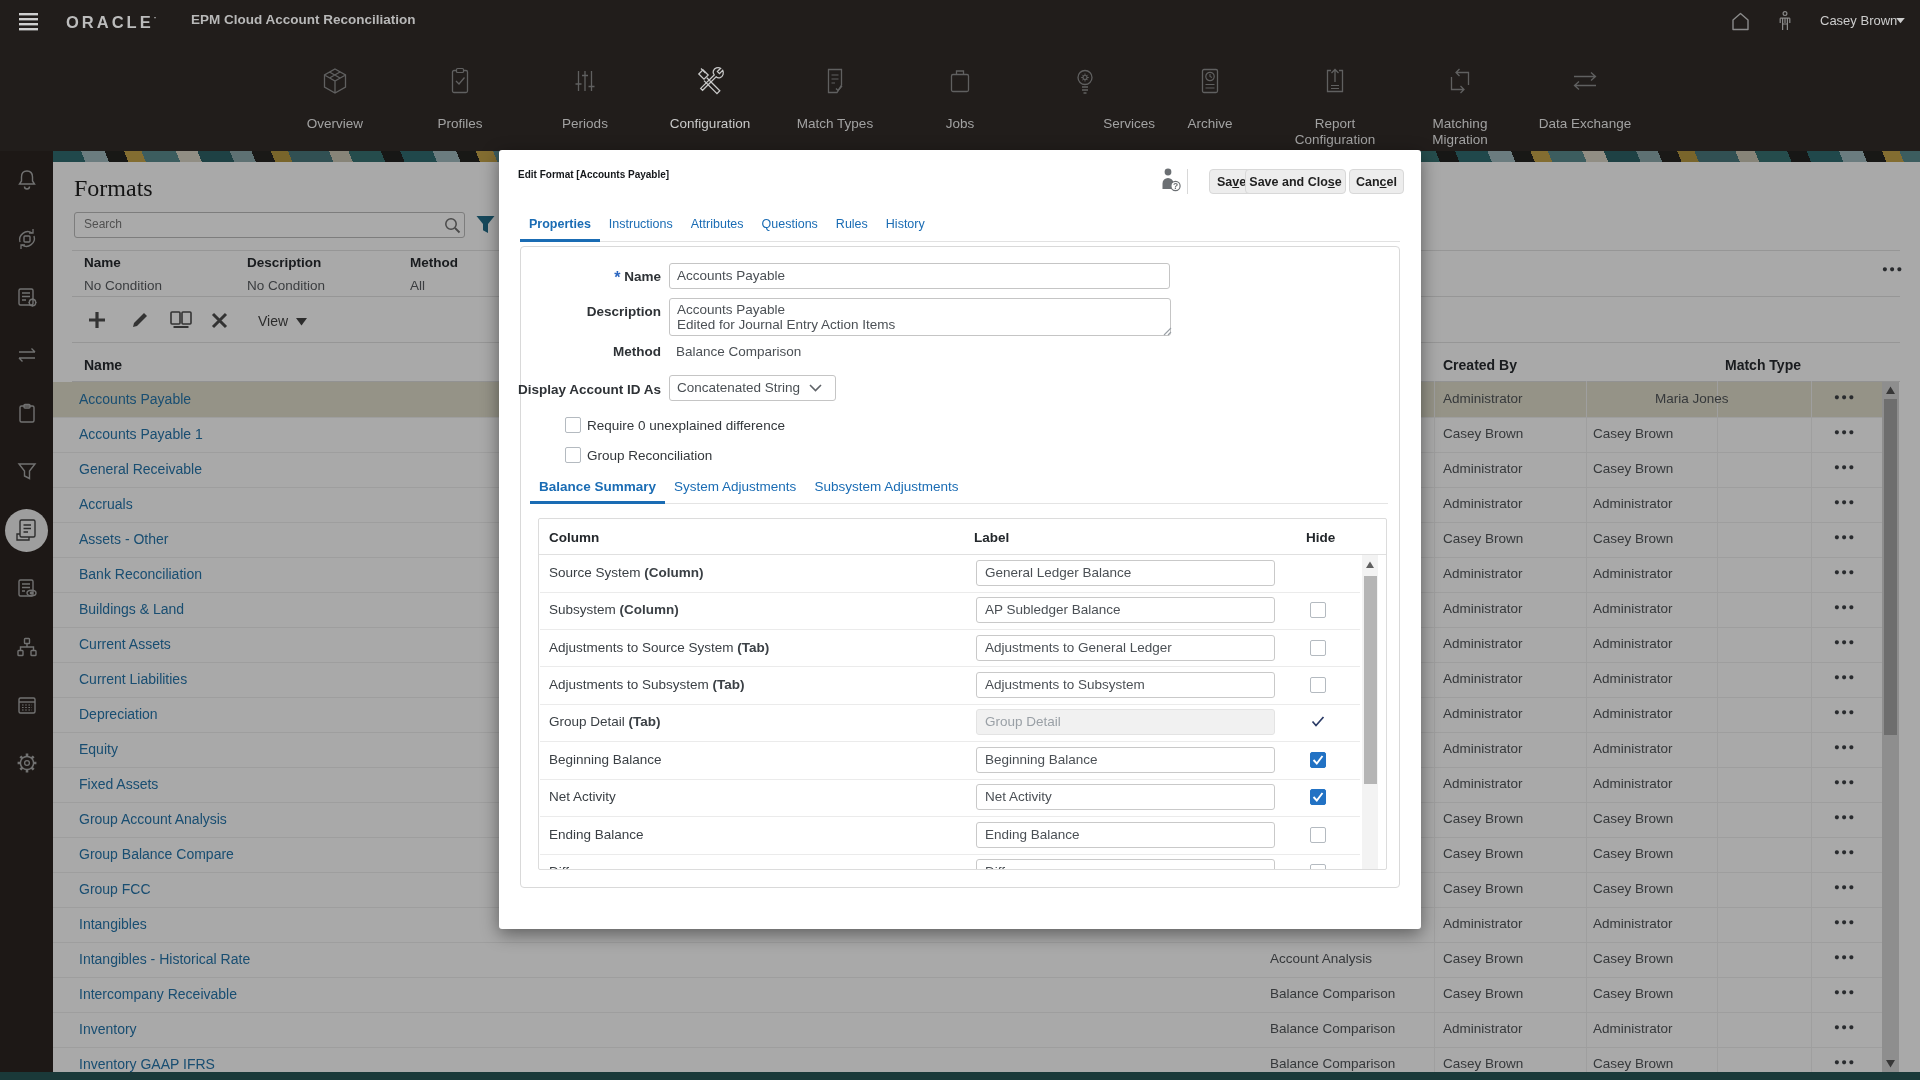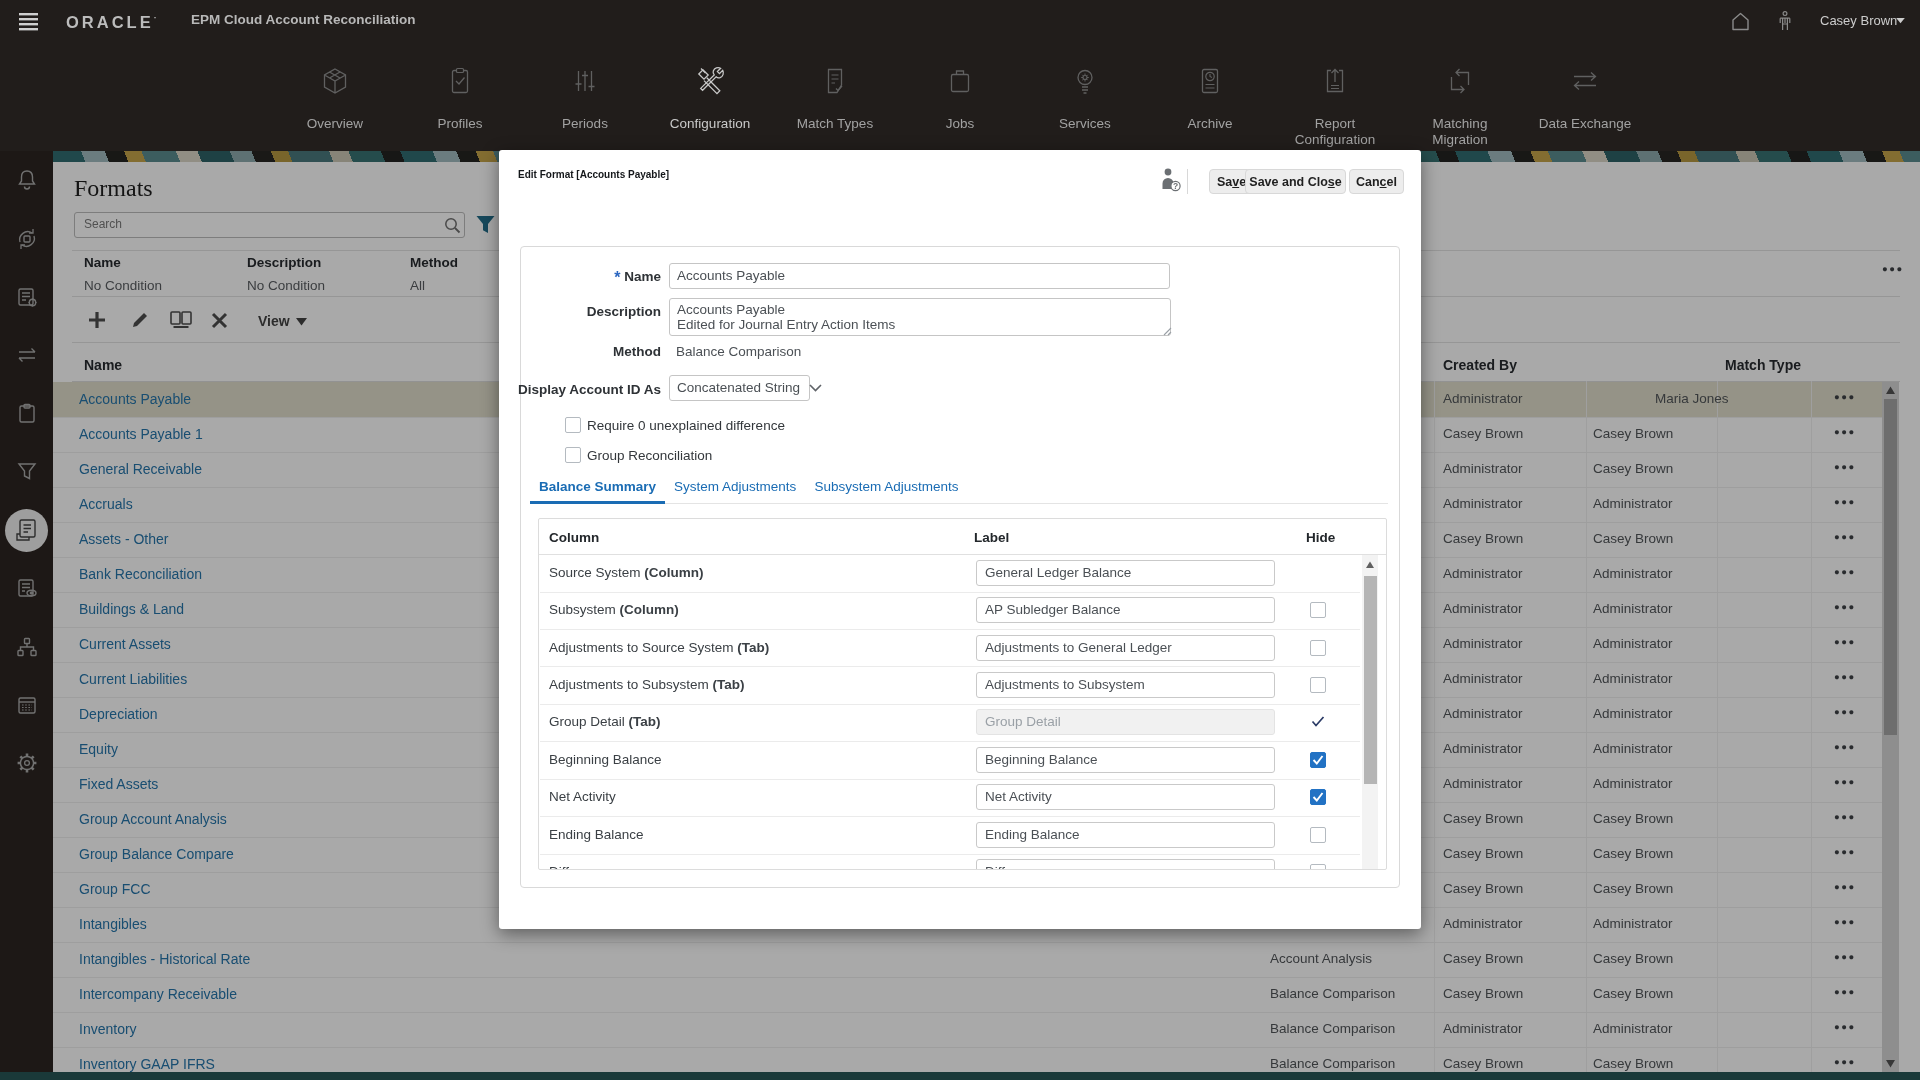--- a/index.html
+++ b/index.html
@@ -99,21 +99,21 @@
       <rect x="7.5" y="9.5" width="17" height="17" rx="1.5" fill="none" stroke="currentColor" stroke-width="1.3"></rect>
       <path d="M12.5 9.5 V6 H19.5 V9.5" fill="none" stroke="currentColor" stroke-width="1.3"></path>
     </svg>
   <div class="abs navlabel" style="left:890px;top:116px;width:140px;">Jobs</div>
   <svg class="abs navico" style="left:1069px;top:65px;" width="32" height="32" viewBox="0 0 32 32">
       <circle cx="16" cy="12.5" r="7" fill="none" stroke="currentColor" stroke-width="1.3"></circle>
       <path d="M13 22 H19 M13 25 H19 M14.5 28 H17.5" stroke="currentColor" stroke-width="1.3"></path>
       <circle cx="16" cy="12.5" r="2" fill="none" stroke="currentColor" stroke-width="1.1"></circle>
       <path d="M16 8.5 V10 M16 15 V16.5 M12.2 12.5 H14 M18 12.5 H19.8 M13.3 9.8 L14.5 11 M17.5 14 L18.7 15.2 M18.7 9.8 L17.5 11 M14.5 14 L13.3 15.2" stroke="currentColor" stroke-width="1"></path>
     </svg>
-  <div class="abs navlabel" style="left:1015px;top:116px;width:140px;">Services</div>
+  <div class="abs navlabel" style="left:1015px;top:116px;width:140px;text-align:right;">Services</div>
   <svg class="abs navico" style="left:1194px;top:65px;" width="32" height="32" viewBox="0 0 32 32">
       <rect x="8.5" y="4.5" width="15" height="23" rx="1.5" fill="none" stroke="currentColor" stroke-width="1.3"></rect>
       <circle cx="16" cy="11.5" r="4.2" fill="none" stroke="currentColor" stroke-width="1.2"></circle>
       <path d="M16 9 V11.5 L18 12.5" fill="none" stroke="currentColor" stroke-width="1.1"></path>
       <path d="M11.5 19.5 H20.5 M11.5 23 H20.5" stroke="currentColor" stroke-width="1.2"></path>
     </svg>
   <div class="abs navlabel" style="left:1140px;top:116px;width:140px;">Archive</div>
   <svg class="abs navico" style="left:1319px;top:65px;" width="32" height="32" viewBox="0 0 32 32">
       <path d="M12 5.5 H8.5 V26.5 H23.5 V5.5 H20" fill="none" stroke="currentColor" stroke-width="1.3"></path>
       <path d="M16 17 V4.5 M12.5 8 L16 4.5 L19.5 8" fill="none" stroke="currentColor" stroke-width="1.3"></path>
@@ -222,21 +222,21 @@
   <svg class="abs" style="left:116px;top:148px;" width="24" height="20" viewBox="0 0 24 20">
       <g fill="none" stroke="#4a4a4a" stroke-width="1.6">
         <rect x="2" y="2" width="9" height="12" rx="1"></rect>
         <rect x="13" y="2" width="9" height="12" rx="1"></rect>
         <path d="M4.5 17 H19.5" stroke-width="2"></path>
       </g>
     </svg>
   <svg class="abs" style="left:157px;top:149px;" width="19" height="19" viewBox="0 0 19 19">
       <path d="M3 3 L16 16 M16 3 L3 16" stroke="#4a4a4a" stroke-width="3"></path>
     </svg>
-  <div class="abs" style="left:205px;top:151px;font-size:14px;font-weight:bold;color:#3f3f3f;">View</div>
+  <div class="abs" style="left:205px;top:151px;font-size:14px;font-weight:normal;color:#3f3f3f;">View</div>
   <svg class="abs" style="left:243px;top:156px;" width="11" height="8" viewBox="0 0 11 8">
       <path d="M0 0 H11 L5.5 7.5 Z" fill="#3f3f3f"></path>
     </svg>
   <div class="abs hline" style="left:19px;top:180px;width:1828px;"></div>
   <div class="abs hdrtxt" style="left:31px;top:195px;font-size:14px;">Name</div>
   <div class="abs hdrtxt" style="left:1390px;top:195px;font-size:14px;">Created By</div>
   <div class="abs hdrtxt" style="left:1540px;top:195px;font-size:14px;margin-top:30px;">Last Updated By</div>
   <div class="abs hdrtxt" style="left:1672px;top:195px;font-size:14px;">Match Type</div>
   <div class="abs" style="left:19px;top:219px;width:1828px;height:1px;background:#d9d9d9;"></div>
   <div class="abs" style="left:0px;top:220px;width:1829px;height:35px;background:#dedbc8;"></div>
@@ -363,32 +363,35 @@
   <svg class="abs" style="left:660px;top:17px;" width="24" height="26" viewBox="0 0 24 26">
     <circle cx="9" cy="5" r="3.4" fill="#6b6f73"></circle>
     <path d="M3.5 22 V16.5 a5.5 5.5 0 0 1 11 0 V22 Z" fill="#6b6f73"></path>
     <circle cx="16.5" cy="19" r="4.6" fill="#fff" stroke="#6b6f73" stroke-width="1.2"></circle>
     <text x="16.5" y="22.2" font-size="8.5" font-weight="bold" fill="#6b6f73" text-anchor="middle" font-family="Liberation Sans">?</text>
   </svg>
   <div class="abs" style="left:688px;top:19px;width:1px;height:25px;background:#d8d8d8;"></div>
   <div class="btn" style="left:698px;width:45px;margin-left:12px;">Sa<u>v</u>e</div>
   <div class="btn" style="left:746px;width:101px;">Save and Clo<u>s</u>e</div>
   <div class="btn" style="left:850px;width:55px;">Can<u>c</u>el</div>
+  <div class="abs" style="left:21px;top:60px;width:880px;height:32px;border-bottom:1px solid #e2e2e2;box-sizing:border-box;">
+    <div class="tab" style="font-weight:bold;border-bottom:3px solid #1a6cb4;line-height:29px;">Properties</div><div class="tab">Instructions</div><div class="tab">Attributes</div><div class="tab">Questions</div><div class="tab">Rules</div><div class="tab">History</div>
+  </div>
   <div class="abs" style="left:21px;top:96px;width:880px;height:642px;border:1px solid #d9d9d9;border-radius:4px;box-sizing:border-box;"></div>
   <div class="flabel" style="top:119px;"><span style="color:#2b66c0;font-size:16px;line-height:10px;vertical-align:-2px;">*</span> Name</div>
   <div class="inp" style="left:170px;top:113px;width:501px;height:26px;line-height:24px;padding-left:7px;">Accounts Payable</div>
   <div class="flabel" style="top:154px;">Description</div>
   <div class="inp" style="left:170px;top:148px;width:502px;height:38px;line-height:15px;padding:3px 7px;box-sizing:border-box;">Accounts Payable<br>Edited for Journal Entry Action Items</div>
   <svg class="abs" style="left:664px;top:177px;" width="9" height="9" viewBox="0 0 9 9">
       <path d="M8 1 L1 8 M8 5 L5 8" stroke="#9aa0a6" stroke-width="1.1"></path>
     </svg>
   <div class="flabel" style="top:194px;">Method</div>
   <div class="abs" style="left:177px;top:194px;font-size:13.5px;color:#4b5055;">Balance Comparison</div>
   <div class="flabel" style="top:232px;">Display Account ID As</div>
-  <div class="inp" style="left:170px;top:225px;width:141px;height:26px;line-height:24px;padding-left:7px;">Concatenated String</div>
+  <div class="inp" style="left:170px;top:225px;width:167px;height:26px;line-height:24px;padding-left:7px;">Concatenated String</div>
   <svg class="abs" style="left:310px;top:234px;" width="13" height="8" viewBox="0 0 13 8">
       <path d="M1 1 L6.5 6.5 L12 1" fill="none" stroke="#5f6368" stroke-width="1.6"></path>
     </svg>
   <div class="cb" style="left:66px;top:267px;"></div>
   <div class="abs" style="left:88px;top:268px;font-size:13.5px;color:#33373b;">Require 0 unexplained difference</div>
   <div class="cb" style="left:66px;top:297px;"></div>
   <div class="abs" style="left:88px;top:298px;font-size:13.5px;color:#33373b;">Group Reconciliation</div>
   <div class="abs" style="left:31px;top:322px;width:858px;height:32px;border-bottom:1px solid #e4e4e4;box-sizing:border-box;">
     <div class="tab" style="font-weight:bold;border-bottom:3px solid #1a6cb4;line-height:29px;font-size:13.5px;">Balance Summary</div><div class="tab" style="font-size:13.5px;">System Adjustments</div><div class="tab" style="font-size:13.5px;">Subsystem Adjustments</div>
   </div>

